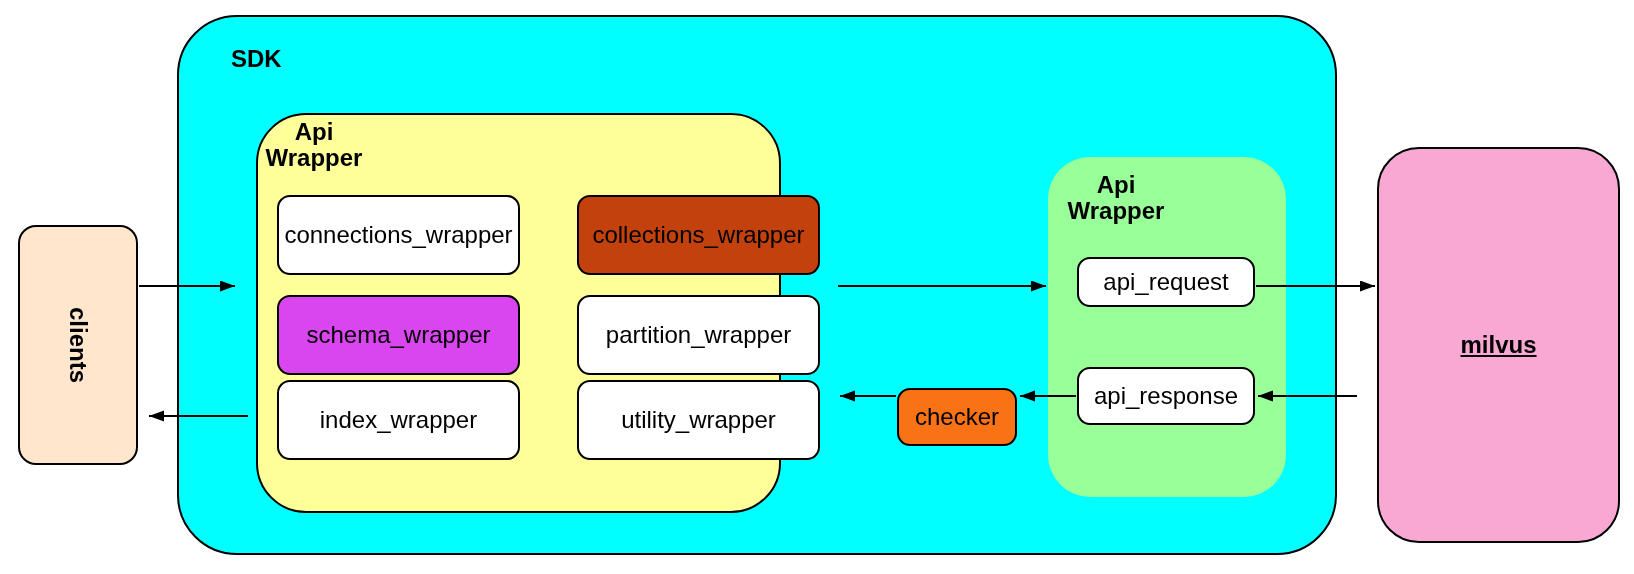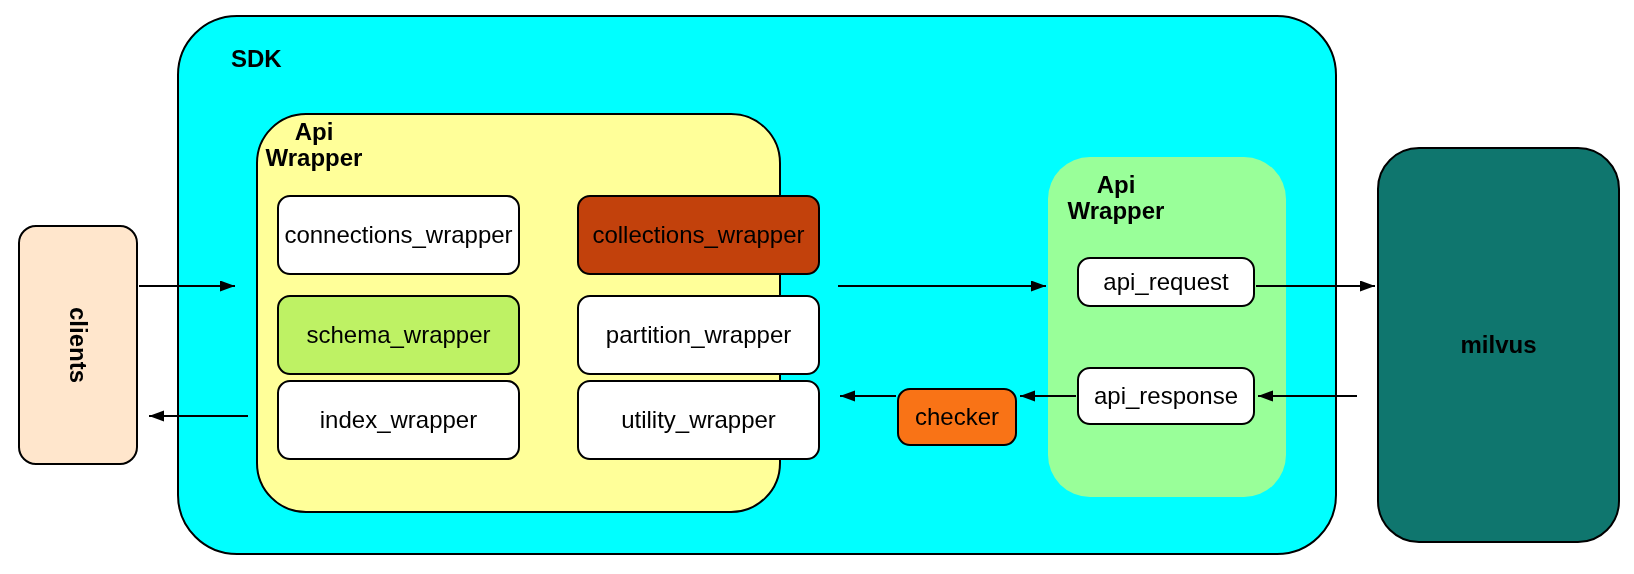--- a/index.html
+++ b/index.html
@@ -129,31 +129,31 @@
   </div>
 
   <div class="node api-gateway" style="background-color: rgb(153, 255, 153);">
     <div class="container-title api-gateway-title">Api Wrapper</div>
   </div>
 
   <div class="node clients centered" style="background-color: rgb(255, 230, 204);">
     <span class="clients-label">clients</span>
   </div>
 
-  <div class="node milvus centered" style="background-color: #0f766e;">
+  <div class="node milvus centered" style="background-color: #f9a8d4; text-decoration: underline;">
     <span>milvus</span>
   </div>
 
   <div class="node small-box centered wrapper-box col-a row-1" style="background-color: rgb(255, 255, 255);">
     <span>connections_wrapper</span>
   </div>
   <div class="node small-box centered wrapper-box col-b row-1" style="background-color: #c2410c;">
     <span>collections_wrapper</span>
   </div>
-  <div class="node small-box centered wrapper-box col-a row-2" style="background-color: #bef264;">
+  <div class="node small-box centered wrapper-box col-a row-2" style="background-color: #d946ef;">
     <span>schema_wrapper</span>
   </div>
   <div class="node small-box centered wrapper-box col-b row-2" style="background-color: rgb(255, 255, 255);">
     <span>partition_wrapper</span>
   </div>
   <div class="node small-box centered wrapper-box col-a row-3" style="background-color: rgb(255, 255, 255);">
     <span>index_wrapper</span>
   </div>
   <div class="node small-box centered wrapper-box col-b row-3" style="background-color: rgb(255, 255, 255);">
     <span>utility_wrapper</span>

